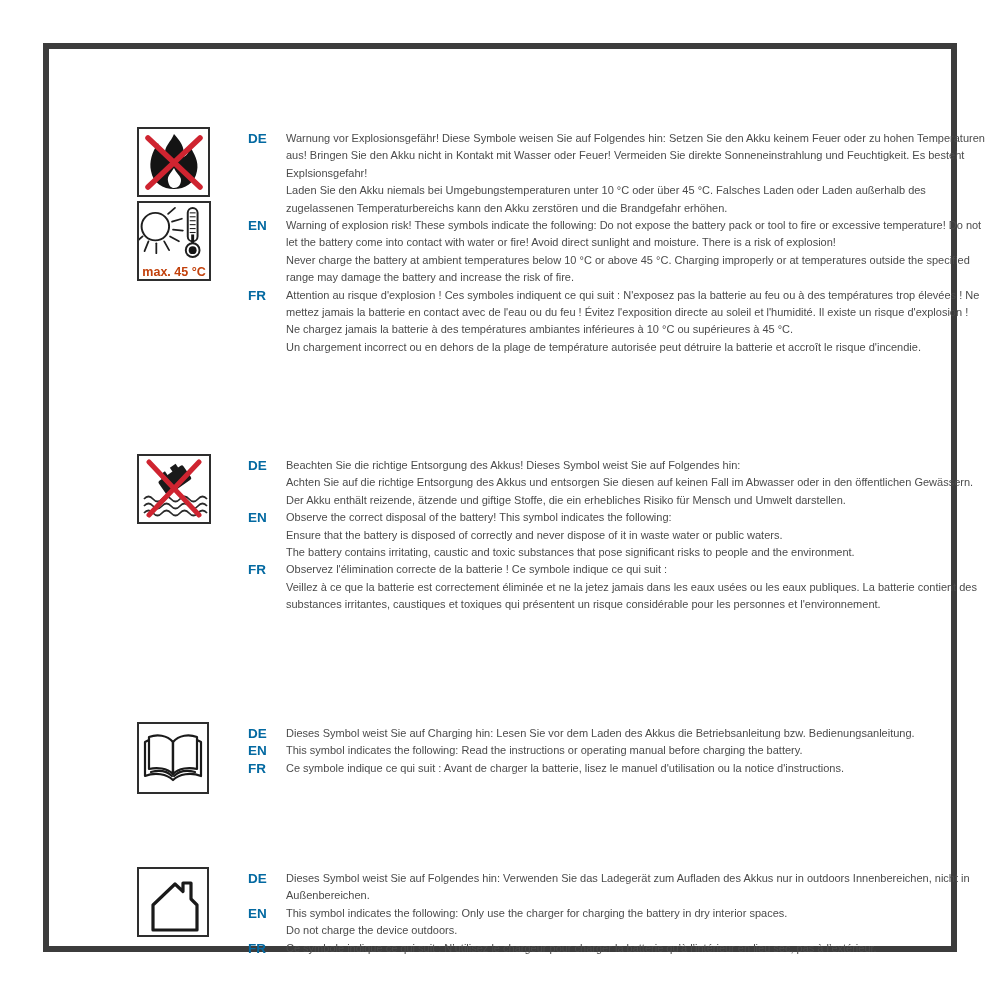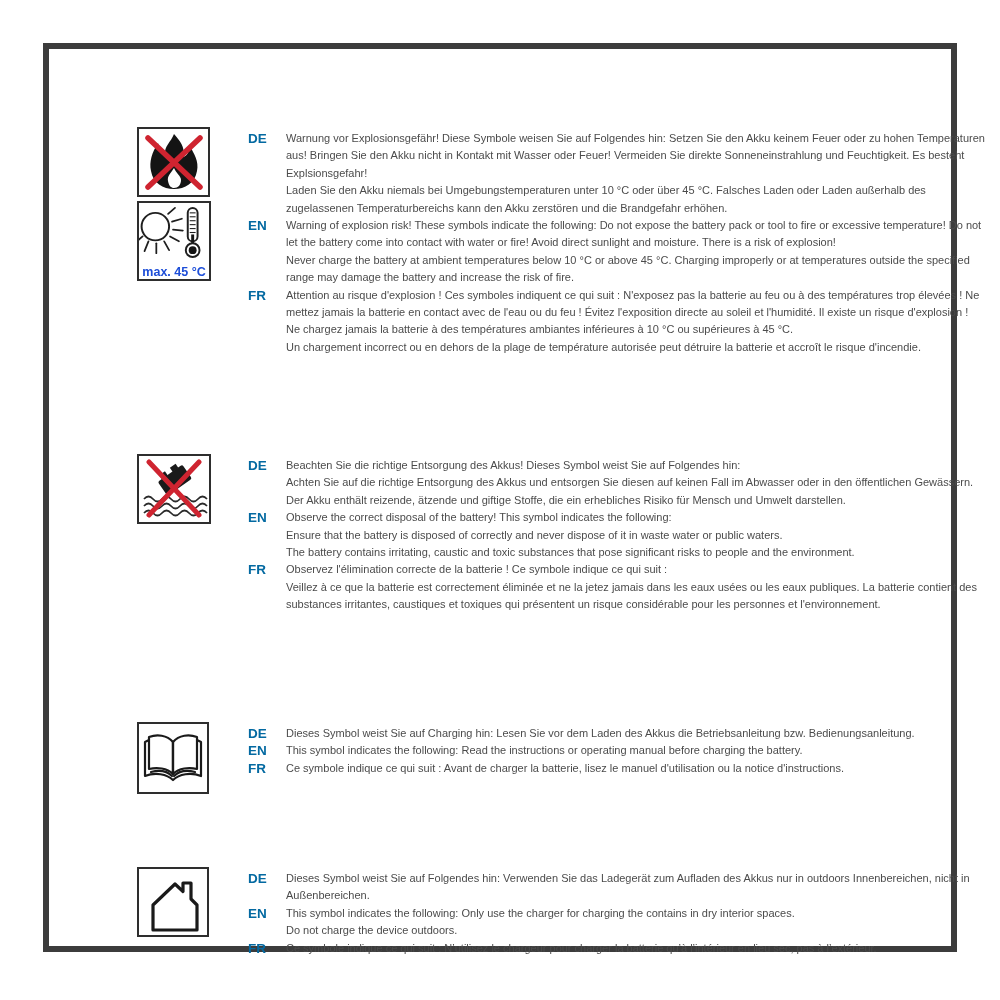--- a/index.html
+++ b/index.html
@@ -14,21 +14,21 @@
   .section{position:absolute;left:88px;width:848px;display:flex;align-items:flex-start;}
   .icon-col{width:111px;flex:none;display:flex;flex-direction:column;gap:4px;margin-top:2px;}
   .sym{
     box-sizing:border-box;border:2px solid #2e2e2e;background:#fff;
     display:flex;flex-direction:column;align-items:center;justify-content:center;
   }
   .sym svg{display:block;}
   .sym-fire{width:73px;height:70px;}
   .sym-temp{width:74px;height:80px;justify-content:flex-start;padding-top:2px;}
   .temp-label{
-    font-size:12.5px;font-weight:700;color:#1d4ed8;line-height:14px;
+    font-size:12.5px;font-weight:700;color:#c2410c;line-height:14px;
     letter-spacing:0px;white-space:nowrap;margin-top:5px;
   }
   .sym-water{width:74px;height:70px;}
   .sym-book{width:72px;height:72px;}
   .sym-house{width:72px;height:70px;}
   .entries{flex:1;padding-top:5px;}
   .entry{display:flex;}
   .lang{
     width:38px;flex:none;font-weight:700;font-size:13.5px;
     line-height:17.4px;color:#0369a1;
@@ -185,21 +185,21 @@
           </svg>
         </div>
       </div>
       <div class="entries">
         <div class="entry">
           <div class="lang">DE</div>
           <div class="text">Dieses Symbol weist Sie auf Folgendes hin: Verwenden Sie das Ladegerät zum Aufladen des Akkus nur in outdoors Innenbereichen, nicht in Außenbereichen.</div>
         </div>
         <div class="entry">
           <div class="lang">EN</div>
-          <div class="text">This symbol indicates the following: Only use the charger for charging the contains in dry interior spaces.
+          <div class="text">This symbol indicates the following: Only use the charger for charging the battery in dry interior spaces.
 Do not charge the device outdoors.</div>
         </div>
         <div class="entry">
           <div class="lang">FR</div>
           <div class="text">Ce symbole indique ce qui suit : N’utilisez le chargeur pour charger la batterie qu’à l’intérieur en lieu sec, pas à l’extérieur.</div>
         </div>
       </div>
     </div>
 
   </div>

